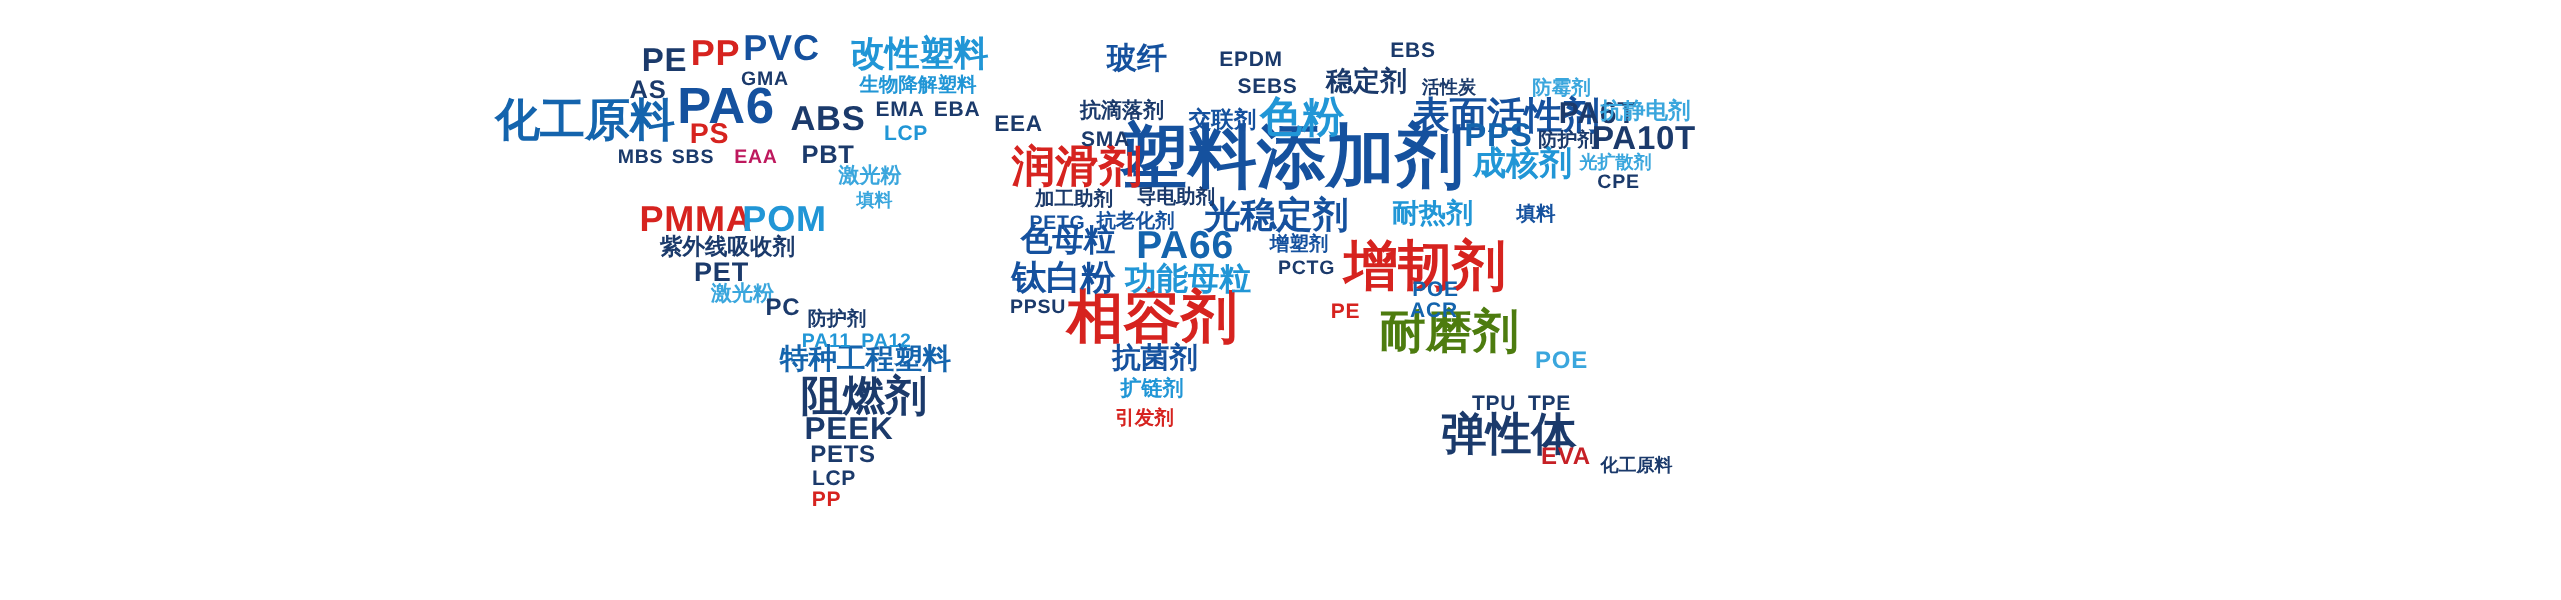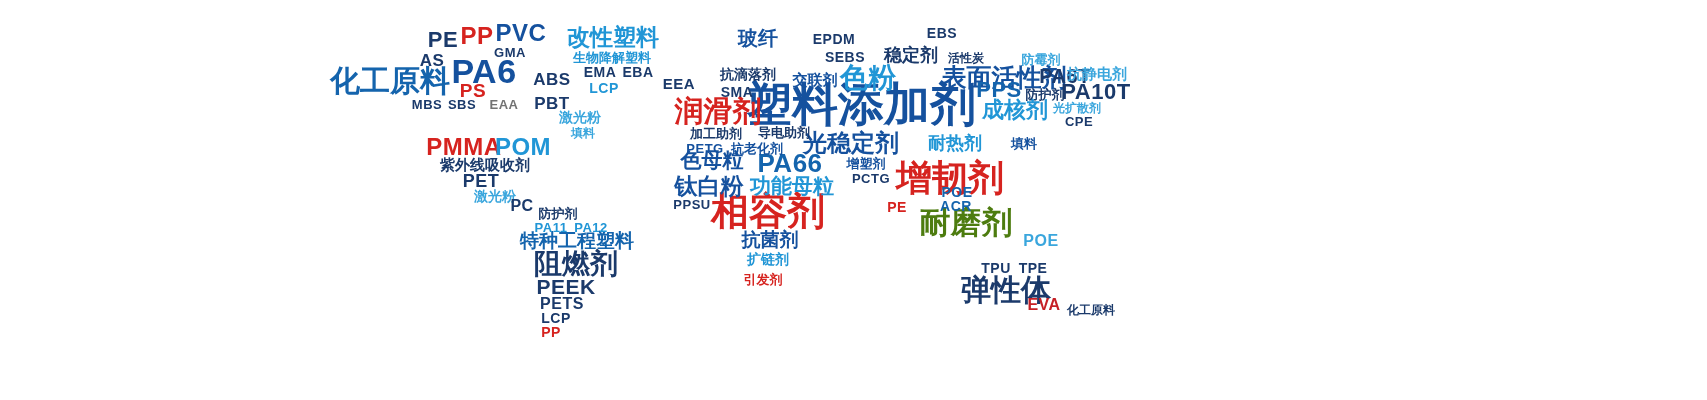--- a/index.html
+++ b/index.html
@@ -67,21 +67,21 @@
     <span class="word cjk" style="left: 911px; top: 55px; font-size: 18px; color: rgb(27, 58, 107);">稳定剂</span>
     <span class="word cjk" style="left: 955px; top: 143px; font-size: 18px; color: rgb(33, 150, 214);">耐热剂</span>
     <span class="word cjk" style="left: 770px; top: 239px; font-size: 19px; color: rgb(21, 81, 158);">抗菌剂</span>
     <span class="word latin" style="left: 477px; top: 36px; font-size: 24px; color: rgb(214, 35, 31);">PP</span>
     <span class="word latin" style="left: 443px; top: 40px; font-size: 22px; color: rgb(27, 58, 107);">PE</span>
     <span class="word cjk" style="left: 758px; top: 38px; font-size: 20px; color: rgb(21, 81, 158);">玻纤</span>
     <span class="word cjk" style="left: 485px; top: 165px; font-size: 15px; color: rgb(27, 58, 107);">紫外线吸收剂</span>
     <span class="word latin" style="left: 465px; top: 181px; font-size: 18px; color: rgb(27, 58, 107); margin-left: 16px;">PET</span>
     <span class="word cjk" style="left: 1097px; top: 74px; font-size: 15px; color: rgb(58, 166, 221);">抗静电剂</span>
     <span class="word latin" style="left: 562px; top: 304px; font-size: 16px; color: rgb(27, 58, 107);">PETS</span>
-    <span class="word latin" style="left: 552px; top: 79px; font-size: 17px; color: rgb(27, 58, 107);">ABS</span>
+    <span class="word latin" style="left: 552px; top: 79px; font-size: 23px; color: rgb(27, 58, 107);">ABS</span>
     <span class="word latin" style="left: 552px; top: 103px; font-size: 17px; color: rgb(27, 58, 107);">PBT</span>
     <span class="word latin" style="left: 432px; top: 60px; font-size: 17px; color: rgb(27, 58, 107);">AS</span>
     <span class="word latin" style="left: 1044px; top: 305px; font-size: 16px; color: rgb(198, 32, 38);">EVA</span>
     <span class="word latin" style="left: 1041px; top: 241px; font-size: 16px; color: rgb(58, 166, 221);">POE</span>
     <span class="word cjk" style="left: 815px; top: 80px; font-size: 15px; color: rgb(21, 81, 158);">交联剂</span>
     <span class="word cjk" style="left: 748px; top: 74px; font-size: 14px; color: rgb(27, 58, 107);">抗滴落剂</span>
     <span class="word cjk" style="left: 580px; top: 117px; font-size: 14px; color: rgb(58, 166, 221);">激光粉</span>
     <span class="word cjk" style="left: 495px; top: 196px; font-size: 14px; color: rgb(58, 166, 221);">激光粉</span>
     <span class="word cjk" style="left: 866px; top: 163px; font-size: 13px; color: rgb(21, 81, 158);">增塑剂</span>
     <span class="word cjk" style="left: 1024px; top: 143px; font-size: 13px; color: rgb(21, 81, 158);">填料</span>
@@ -106,21 +106,21 @@
     <span class="word latin" style="left: 679px; top: 83px; font-size: 15px; color: rgb(27, 58, 107);">EEA</span>
     <span class="word latin" style="left: 600px; top: 72px; font-size: 14px; color: rgb(27, 58, 107);">EMA</span>
     <span class="word latin" style="left: 638px; top: 72px; font-size: 14px; color: rgb(27, 58, 107);">EBA</span>
     <span class="word latin" style="left: 604px; top: 88px; font-size: 14px; color: rgb(33, 150, 214);">LCP</span>
     <span class="word latin" style="left: 556px; top: 318px; font-size: 14px; color: rgb(27, 58, 107);">LCP</span>
     <span class="word latin" style="left: 551px; top: 332px; font-size: 14px; color: rgb(214, 35, 31);">PP</span>
     <span class="word latin" style="left: 510px; top: 52px; font-size: 13px; color: rgb(27, 58, 107);">GMA</span>
     <span class="word latin" style="left: 473px; top: 90px; font-size: 19px; color: rgb(214, 35, 31);">PS</span>
     <span class="word latin" style="left: 427px; top: 104px; font-size: 13px; color: rgb(27, 58, 107);">MBS</span>
     <span class="word latin" style="left: 462px; top: 104px; font-size: 13px; color: rgb(27, 58, 107);">SBS</span>
-    <span class="word latin" style="left: 504px; top: 104px; font-size: 13px; color: #737373;">EAA</span>
+    <span class="word latin" style="left: 504px; top: 104px; font-size: 13px; color: #be185d;">EAA</span>
     <span class="word latin" style="left: 705px; top: 148px; font-size: 13px; color: rgb(21, 81, 158);">PETG</span>
     <span class="word latin" style="left: 871px; top: 178px; font-size: 13px; color: rgb(27, 58, 107);">PCTG</span>
     <span class="word latin" style="left: 692px; top: 204px; font-size: 13px; color: rgb(27, 58, 107);">PPSU</span>
     <span class="word latin" style="left: 551px; top: 227px; font-size: 13px; color: rgb(33, 150, 214);">PA11</span>
     <span class="word latin" style="left: 591px; top: 227px; font-size: 13px; color: rgb(33, 150, 214);">PA12</span>
     <span class="word latin" style="left: 957px; top: 192px; font-size: 14px; color: rgb(20, 100, 173);">POE</span>
     <span class="word latin" style="left: 956px; top: 206px; font-size: 14px; color: rgb(20, 100, 173);">ACR</span>
     <span class="word latin" style="left: 897px; top: 207px; font-size: 14px; color: rgb(214, 35, 31);">PE</span>
     <span class="word latin" style="left: 996px; top: 268px; font-size: 14px; color: rgb(27, 58, 107);">TPU</span>
     <span class="word latin" style="left: 1033px; top: 268px; font-size: 14px; color: rgb(27, 58, 107);">TPE</span>

